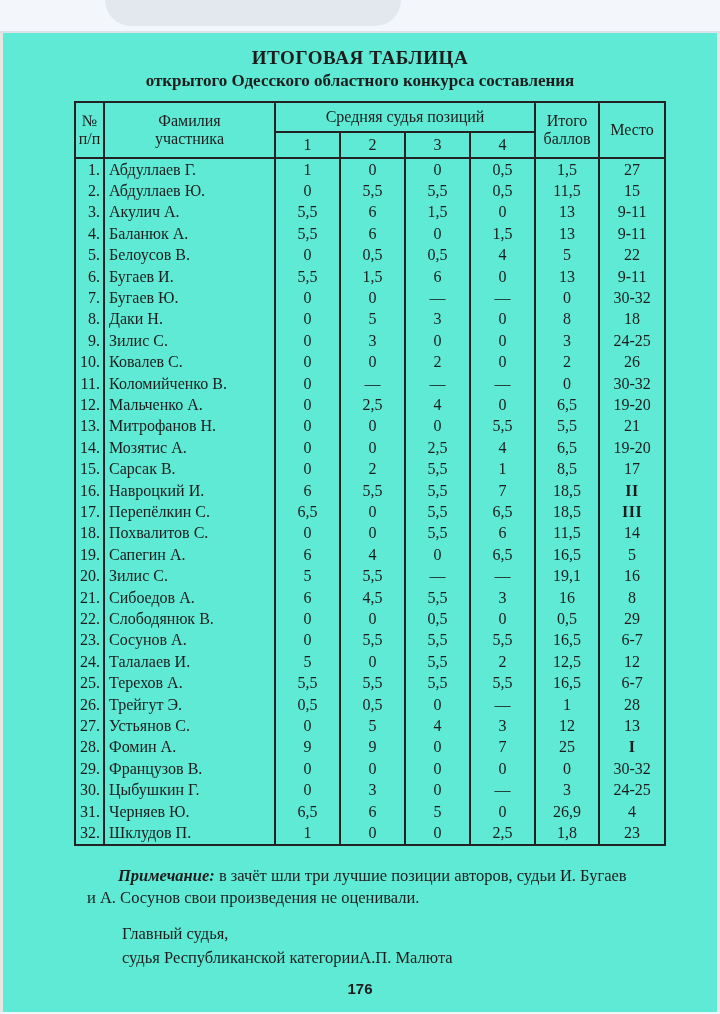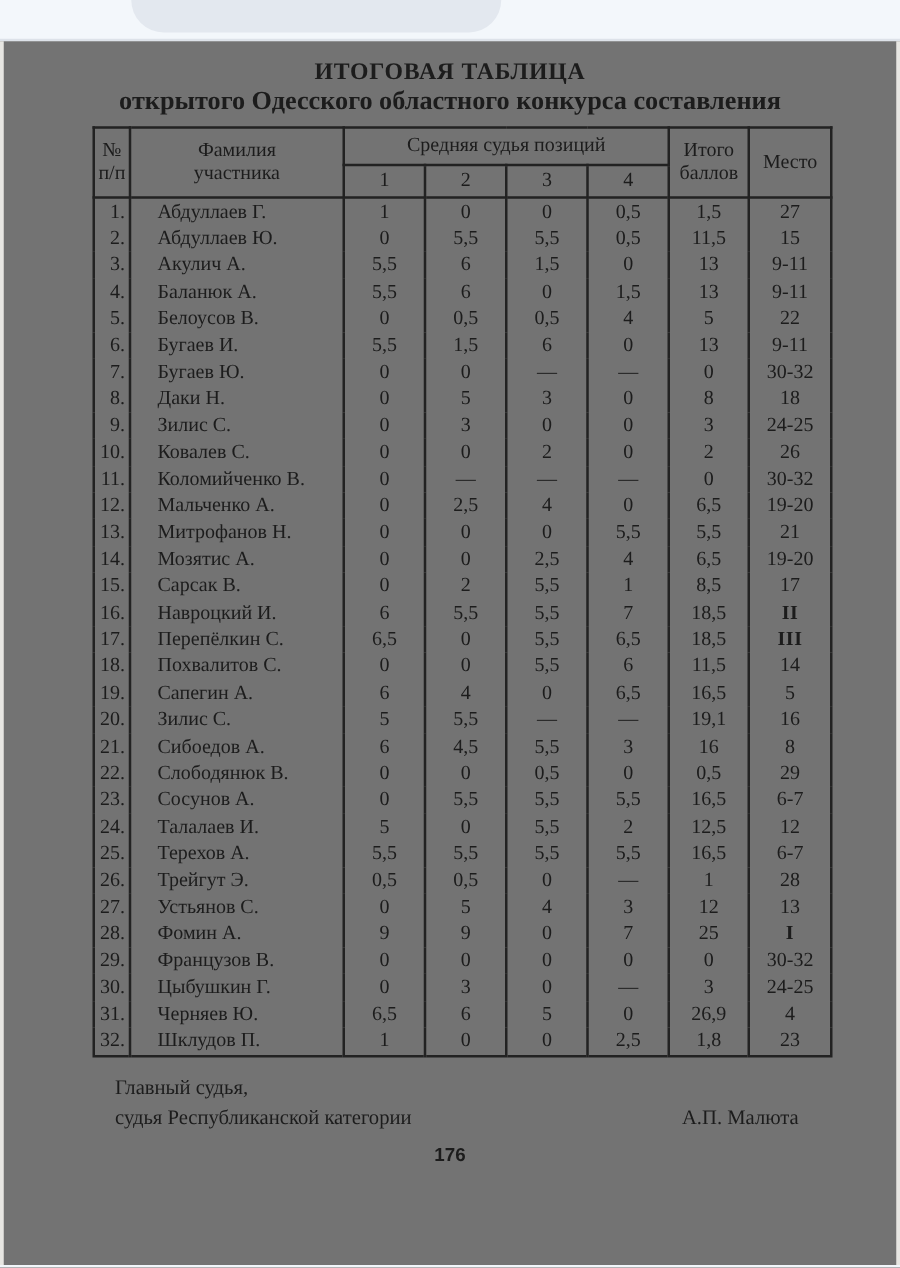--- a/index.html
+++ b/index.html
@@ -24,37 +24,37 @@
     left: 105px; top: 0;
     width: 296px; height: 26px;
     background: #e3e8ef;
     border-radius: 0 0 28px 28px;
   }
 
   
   .page {
     position: relative;
     height: 979px;
-    background: #737373;
+    background: #5eead4;
     border-left: 3px solid #e7e6e2;
     border-right: 3px solid #e7e6e2;
     padding-top: 13px;
   }
 
   .doc-title {
     text-align: center;
     font-weight: bold;
     font-size: 19px;
     line-height: 24px;
     letter-spacing: 0.6px;
   }
   .doc-subtitle {
     text-align: center;
     font-weight: bold;
-    font-size: 21px;
+    font-size: 17px;
     line-height: 21.5px;
   }
 
   
   table.results {
     border-collapse: collapse;
     table-layout: fixed;
     width: 590px;
     margin: 9px 0 0 71px;
     border: 2px solid #222;
@@ -76,39 +76,39 @@
     border-bottom: none;
     height: 21.4px;
     padding: 0;
     font-size: 16px;
     line-height: 21.4px;
     text-align: center;
     white-space: nowrap;
     overflow: hidden;
   }
   .results td.cell-num { text-align: right; padding-right: 3px; }
-  .results td.cell-name { text-align: left; padding-left: 21px; }
+  .results td.cell-name { text-align: left; padding-left: 4px; }
   .results td.bold-place { font-weight: bold; letter-spacing: 0.5px; }
 
   
   .note {
     margin: 19px 72px 0 84px;
     font-size: 16.5px;
     line-height: 22.5px;
   }
   .note .line1 { text-indent: 31px; white-space: nowrap; }
   .note .label { font-weight: bold; font-style: italic; }
 
   
   .sig {
-    margin: 12px 78px 0 89px;
+    margin: 12px 78px 0 119px;
     font-size: 16.5px;
     line-height: 24px;
   }
-  .sig-row { display: flex; justify-content: space-between; }
+  .sig-row { display: flex; }
 
   
   .page-num {
     margin-top: 10px;
     text-align: center;
     font-family: "Liberation Sans", sans-serif;
     font-weight: bold;
     font-size: 15px;
   }
 </style>
@@ -476,20 +476,24 @@
           <td class="cell-score-1">1</td>
           <td class="cell-score-2">0</td>
           <td class="cell-score-3">0</td>
           <td class="cell-score-4">2,5</td>
           <td class="cell-total">1,8</td>
           <td class="cell-place">23</td>
         </tr>
       </tbody>
   </table>
 
+  <div class="note">
+    <div class="line1"><span class="label">Примечание:</span><span> в зачёт шли три лучшие позиции авторов, судьи И. Бугаев</span></div>
+    <div class="line2">и А. Сосунов свои произведения не оценивали.</div>
+  </div>
 
   <div class="sig">
     <div>Главный судья,</div>
     <div class="sig-row">
       <span>судья Республиканской категории</span>
       <span>А.П. Малюта</span>
     </div>
   </div>
 
   <div class="page-num">176</div>

